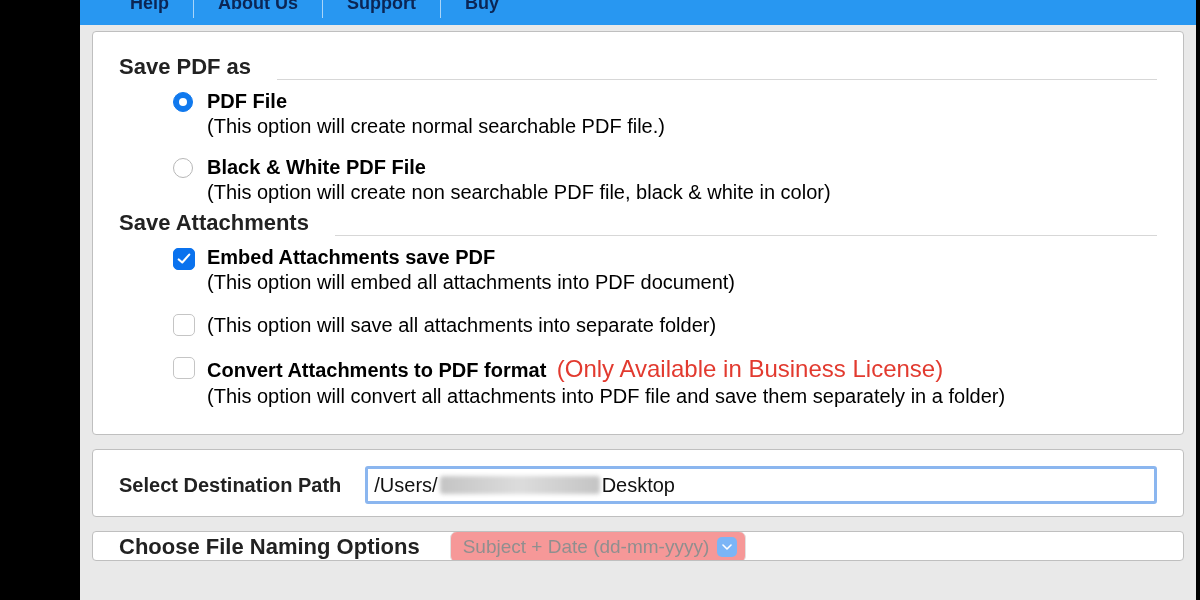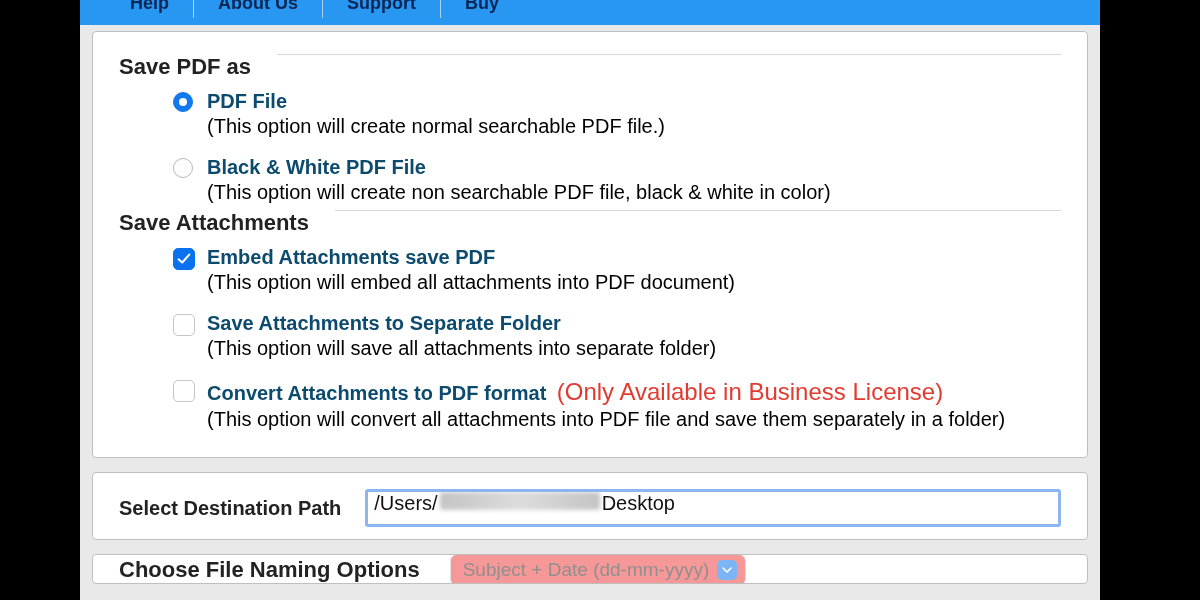--- a/index.html
+++ b/index.html
@@ -9,21 +9,21 @@
     background: #000;
     width: 1200px;
     height: 600px;
     overflow: hidden;
     position: relative;
   }
   .stage {
     position: absolute;
     left: 80px;
     top: 0;
-    width: 1020px;
+    width: 1116px;
     height: 600px;
     background: #e9e9e9;
   }
   .topbar {
     height: 25px;
     background: #2897f1;
     display: flex;
     align-items: flex-start;
     padding-left: 30px;
     gap: 0;
@@ -54,21 +54,21 @@
     background: #fff;
     border: 1px solid #bfbfbf;
     border-radius: 4px;
     padding: 22px 26px 22px 26px;
     margin-bottom: 14px;
   }
   .panel.short { padding-top: 16px; padding-bottom: 12px; }
 
   .section-head {
     display: flex;
-    align-items: flex-start;
+    align-items: flex-end;
     margin-bottom: 10px;
     gap: 12px;
   }
   .section-head h2 {
     font-size: 22px;
     font-weight: 700;
     color: #222;
     margin-right: 14px;
     white-space: nowrap;
   }
@@ -123,21 +123,21 @@
     background: #0a72ee;
     border-color: #0a72ee;
   }
   .checkbox.checked svg { display:block; }
   .checkbox svg { display:none; width:14px;height:14px; }
 
   .opt-text { flex: 1; }
   .opt-label {
     font-size: 20px;
     font-weight: 700;
-    color: #0c4a6e;
+    color: #000000;
     display:inline;
   }
   .opt-badge {
     font-size: 24px;
     font-weight: 400;
     color: #e23a2f;
     margin-left: 6px;
   }
   .opt-desc {
     font-size: 20px;
@@ -157,20 +157,21 @@
     color: #222;
     white-space: nowrap;
   }
   .path-field {
     flex:1;
     border: 3px solid #8bb6ef;
     border-radius: 3px;
     background:#fff;
     height: 38px;
     display:flex;
+    align-items:center;
     padding: 0 6px;
     font-size: 20px;
     color:#111;
     overflow:hidden;
     position:relative;
   }
   .path-field .seg { white-space: nowrap; }
   .path-field .redacted {
     display:inline-block;
     width: 160px;
@@ -289,21 +290,20 @@
           </div>
         </div>
 
         <div class="option">
           <div class="control">
             <div class="checkbox">
               
             </div>
           </div>
           <div class="opt-text">
-            <span class="opt-label">Save Attachments to Separate Folder</span>
             <div class="opt-desc">(This option will save all attachments into separate folder)</div>
           </div>
         </div>
 
         <div class="option">
           <div class="control">
             <div class="checkbox">
               
             </div>
           </div>

